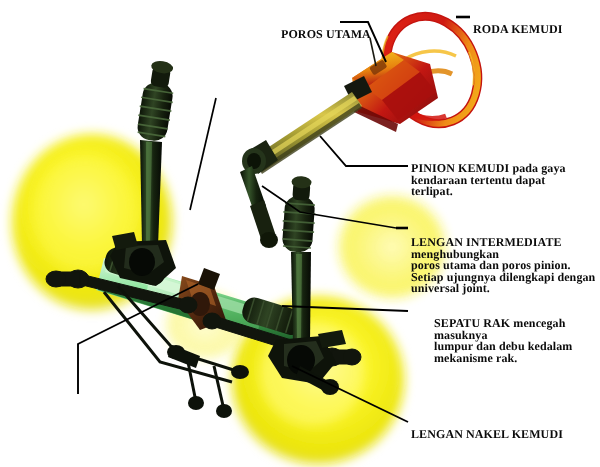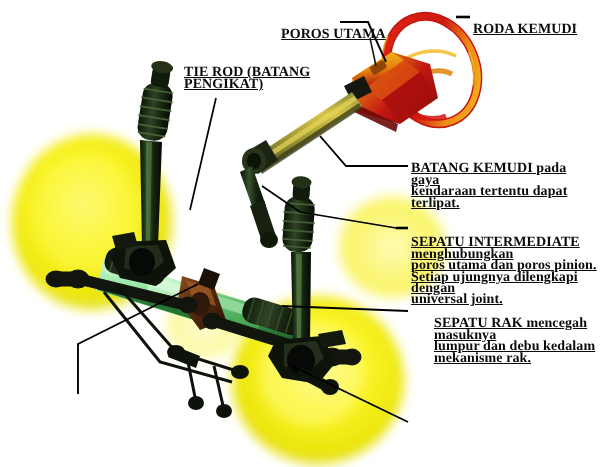--- a/index.html
+++ b/index.html
@@ -12,27 +12,26 @@
     width:600px;
     height:467px;
     background:#ffffff;
     overflow:hidden;
   }
   #art{position:absolute;left:0;top:0;width:600px;height:467px;}
   .lbl{
     position:absolute;
     color:#0b0b0b;
     font-family:"Liberation Serif", serif;
-    font-size:14px;
+    font-size:12px;
     line-height:11.4px;
     font-weight:700;
     letter-spacing:.1px;
     white-space:pre-line;
     text-rendering:geometricPrecision;
-    text-decoration:underline;
   }
   .lbl .ttl{font-weight:700;}
   .lbl .bd{font-weight:700;}
 </style>
 </head>
 <body>
 
 <div id="stage">
 
   <svg id="art" viewBox="0 0 600 467" xmlns="http://www.w3.org/2000/svg">
@@ -301,37 +300,40 @@
 
   <div class="lbl" style="left:281px;top:18px;">
     <span class="ttl">POROS UTAMA</span>
   </div>
 
   <div class="lbl" style="left:473px;top:13px;">
     <span class="ttl">RODA KEMUDI</span>
   </div>
 
   <div class="lbl" style="left:184px;top:56px;width:170px;">
-    <span class="ttl">TIE ROD (BATANG PENGIKAT)</span><br>
+    <br>
   </div>
 
   <div class="lbl" style="left:411px;top:152px;width:185px;">
-    <span class="ttl">BATANG KEMUDI</span><span class="bd"> pada gaya
+    <span class="ttl">PINION KEMUDI</span><span class="bd"> pada gaya
 kendaraan tertentu dapat
 terlipat.</span>
   </div>
 
   <div class="lbl" style="left:411px;top:226px;width:188px;">
-    <span class="ttl">SEPATU INTERMEDIATE</span><span class="bd"> menghubungkan
+    <span class="ttl">LENGAN INTERMEDIATE</span><span class="bd"> menghubungkan
 poros utama dan poros pinion.
 Setiap ujungnya dilengkapi dengan
 universal joint.</span>
   </div>
 
   <div class="lbl" style="left:434px;top:307px;width:185px;">
     <span class="ttl">SEPATU RAK</span><span class="bd"> mencegah masuknya
 lumpur dan debu kedalam
 mekanisme rak.</span>
   </div>
 
+  <div class="lbl" style="left:411px;top:418px;">
+    <span class="ttl">LENGAN NAKEL KEMUDI</span>
+  </div>
 
 
 </div>
 
 </body></html>

